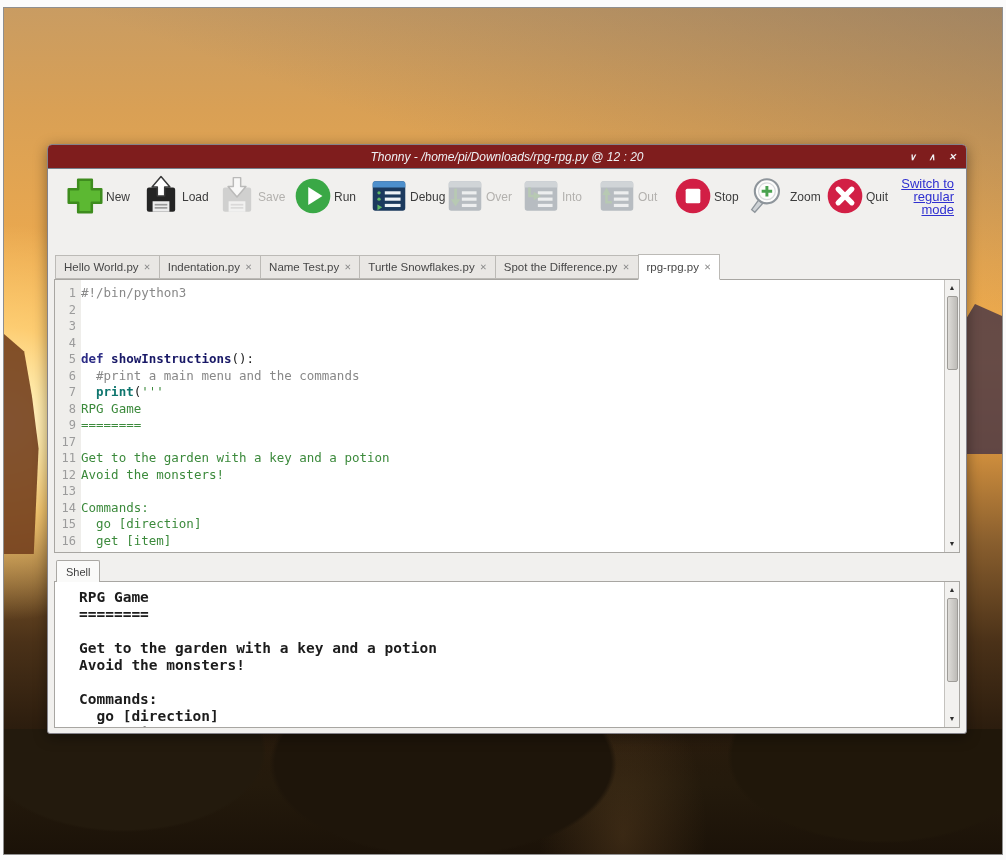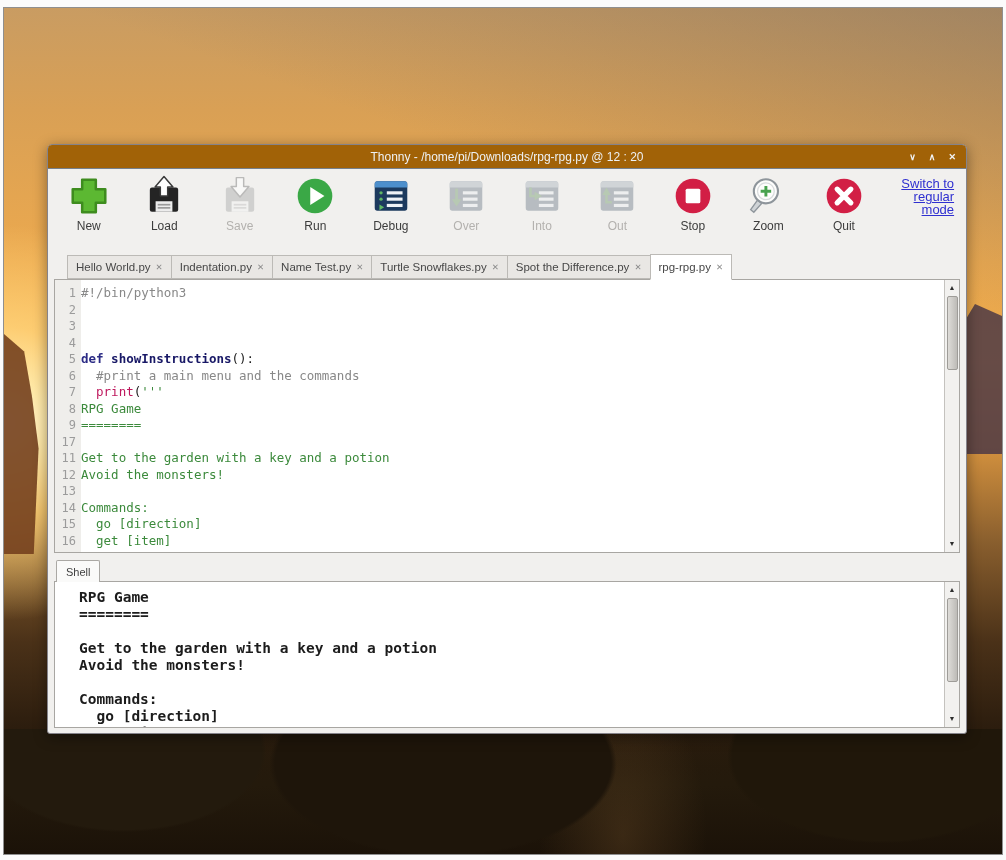--- a/index.html
+++ b/index.html
@@ -20,40 +20,40 @@
       radial-gradient(ellipse 230px 130px at 12% 18%, #231a0d 60%, rgba(35,26,13,0) 62%),
       radial-gradient(ellipse 280px 150px at 44% 28%, #1e150a 60%, rgba(30,21,10,0) 62%),
       radial-gradient(ellipse 250px 140px at 88% 22%, #20170a 60%, rgba(32,23,10,0) 62%),
       radial-gradient(ellipse 120px 220px at 62% 85%, rgba(125,88,46,.30), rgba(125,88,46,0) 70%),
       linear-gradient(180deg, rgba(40,28,14,.2) 0%, #241a0c 45%, #1b1208 100%); }
 
   
   .window { position:absolute; left:43px; top:136px; width:920px; height:590px; background:#f1f0ee;
     border:1px solid #85838a; border-radius:5px 5px 3px 3px; box-shadow:0 3px 14px rgba(0,0,0,.4);
     display:flex; flex-direction:column; }
-  .titlebar { height:24px; background:#a16207; border-bottom:1px solid #76808c; border-radius:4px 4px 0 0;
-    position:relative; display:flex; align-items:center; flex-shrink:0; }
+  .titlebar { height:24px; background:#7f1d1d; border-bottom:1px solid #76808c; border-radius:4px 4px 0 0;
+    position:relative; display:flex; align-items:center; flex-shrink:0;font-style:italic; }
   .title-text { position:absolute; left:0; right:0; text-align:center; color:#eef1f4; font-size:12px; }
   .win-controls { margin-left:auto; display:flex; gap:13px; padding-right:10px; z-index:2; }
   .win-controls span { color:#f2f4f6; font-size:9px; font-weight:bold; cursor:default; line-height:24px; }
 
   .toolbar { height:84px; flex-shrink:0; display:flex; align-items:flex-start; padding:6px 12px 0 16px; gap:26px; }
-  .tbtn { width:50px; display:flex; flex-direction:column; align-items:center; cursor:pointer; }
+  .tbtn { width:50px; display:flex; flex-direction:row; align-items:center; cursor:pointer; }
   .tbtn .icon { width:42px; height:42px; display:block; }
   .tbtn .icon svg { width:42px; height:42px; display:block; }
   .tlabel { margin-top:2px; font-size:12px; color:#3c3c3c; }
   .tbtn.disabled .icon { opacity:.55; filter:grayscale(30%); }
   .tbtn.disabled .tlabel { color:#b3b1ae; }
   .mode-link { margin-left:auto; width:60px; text-align:right; font-size:13px; line-height:13px;
     color:#2f2fd0; text-decoration:underline; cursor:pointer; padding-top:2px; }
 
   .tabbar { height:26px; flex-shrink:0; display:flex; align-items:flex-end; padding-left:3px; }
   .tab { height:24px; background:#e9e7e4; border:1px solid #bcbab6; display:flex; align-items:center;
     padding:0 8px; font-size:11.5px; color:#474747; margin-left:-1px; cursor:pointer; white-space:nowrap; }
-  .tab:first-child { margin-left:16px; }
+  .tab:first-child { margin-left:4px; }
   .tab .tab-close { font-size:8.5px; color:#8a8a8a; margin-left:5px; }
   .tab.active { background:#ffffff; height:26px; border-bottom:1px solid #fff; position:relative; z-index:3; margin-bottom:-1px; }
 
   .editor { height:274px; flex-shrink:0; margin:0 6px; border:1px solid #a8a6a2; background:#fff; position:relative; overflow:hidden; }
   .gutter-bg { position:absolute; left:0; top:0; bottom:0; width:26px; background:#efeeeb; }
   .code-lines { position:absolute; left:0; top:5px; right:16px; font-family:"DejaVu Sans Mono", monospace; font-size:12.5px; line-height:16.5px; }
   .code-line { display:flex; }
   .ln { width:26px; flex-shrink:0; text-align:right; padding-right:5px; color:#9b9b9b; font-size:12px; }
   .ct { white-space:pre; color:#222; }
 
@@ -272,21 +272,21 @@
             <div class="code-line">
               <span class="ln">5</span>
               <span class="ct"><span style="color: rgb(43, 43, 133); font-weight: bold;">def</span><span style="color: rgb(34, 34, 34);"> </span><span style="color: rgb(24, 24, 102); font-weight: bold;">showInstructions</span><span style="color: rgb(34, 34, 34);">():</span></span>
             </div>
             <div class="code-line">
               <span class="ln">6</span>
               <span class="ct"><span style="color: rgb(136, 136, 136); margin-top: 8px;">  #print a main menu and the commands</span></span>
             </div>
             <div class="code-line">
               <span class="ln">7</span>
-              <span class="ct"><span style="color: rgb(34, 34, 34);">  </span><span style="color: #be185d;">print</span><span style="color: rgb(34, 34, 34);">(</span><span style="color: rgb(60, 138, 60);">'''</span></span>
+              <span class="ct"><span style="color: rgb(34, 34, 34);">  </span><span style="color: #0f766e; font-weight: bold;">print</span><span style="color: rgb(34, 34, 34);">(</span><span style="color: rgb(60, 138, 60);">'''</span></span>
             </div>
             <div class="code-line">
               <span class="ln">8</span>
               <span class="ct"><span style="color: rgb(60, 138, 60);">RPG Game</span></span>
             </div>
             <div class="code-line">
               <span class="ln">9</span>
               <span class="ct"><span style="color: rgb(60, 138, 60);">========</span></span>
             </div>
             <div class="code-line">

